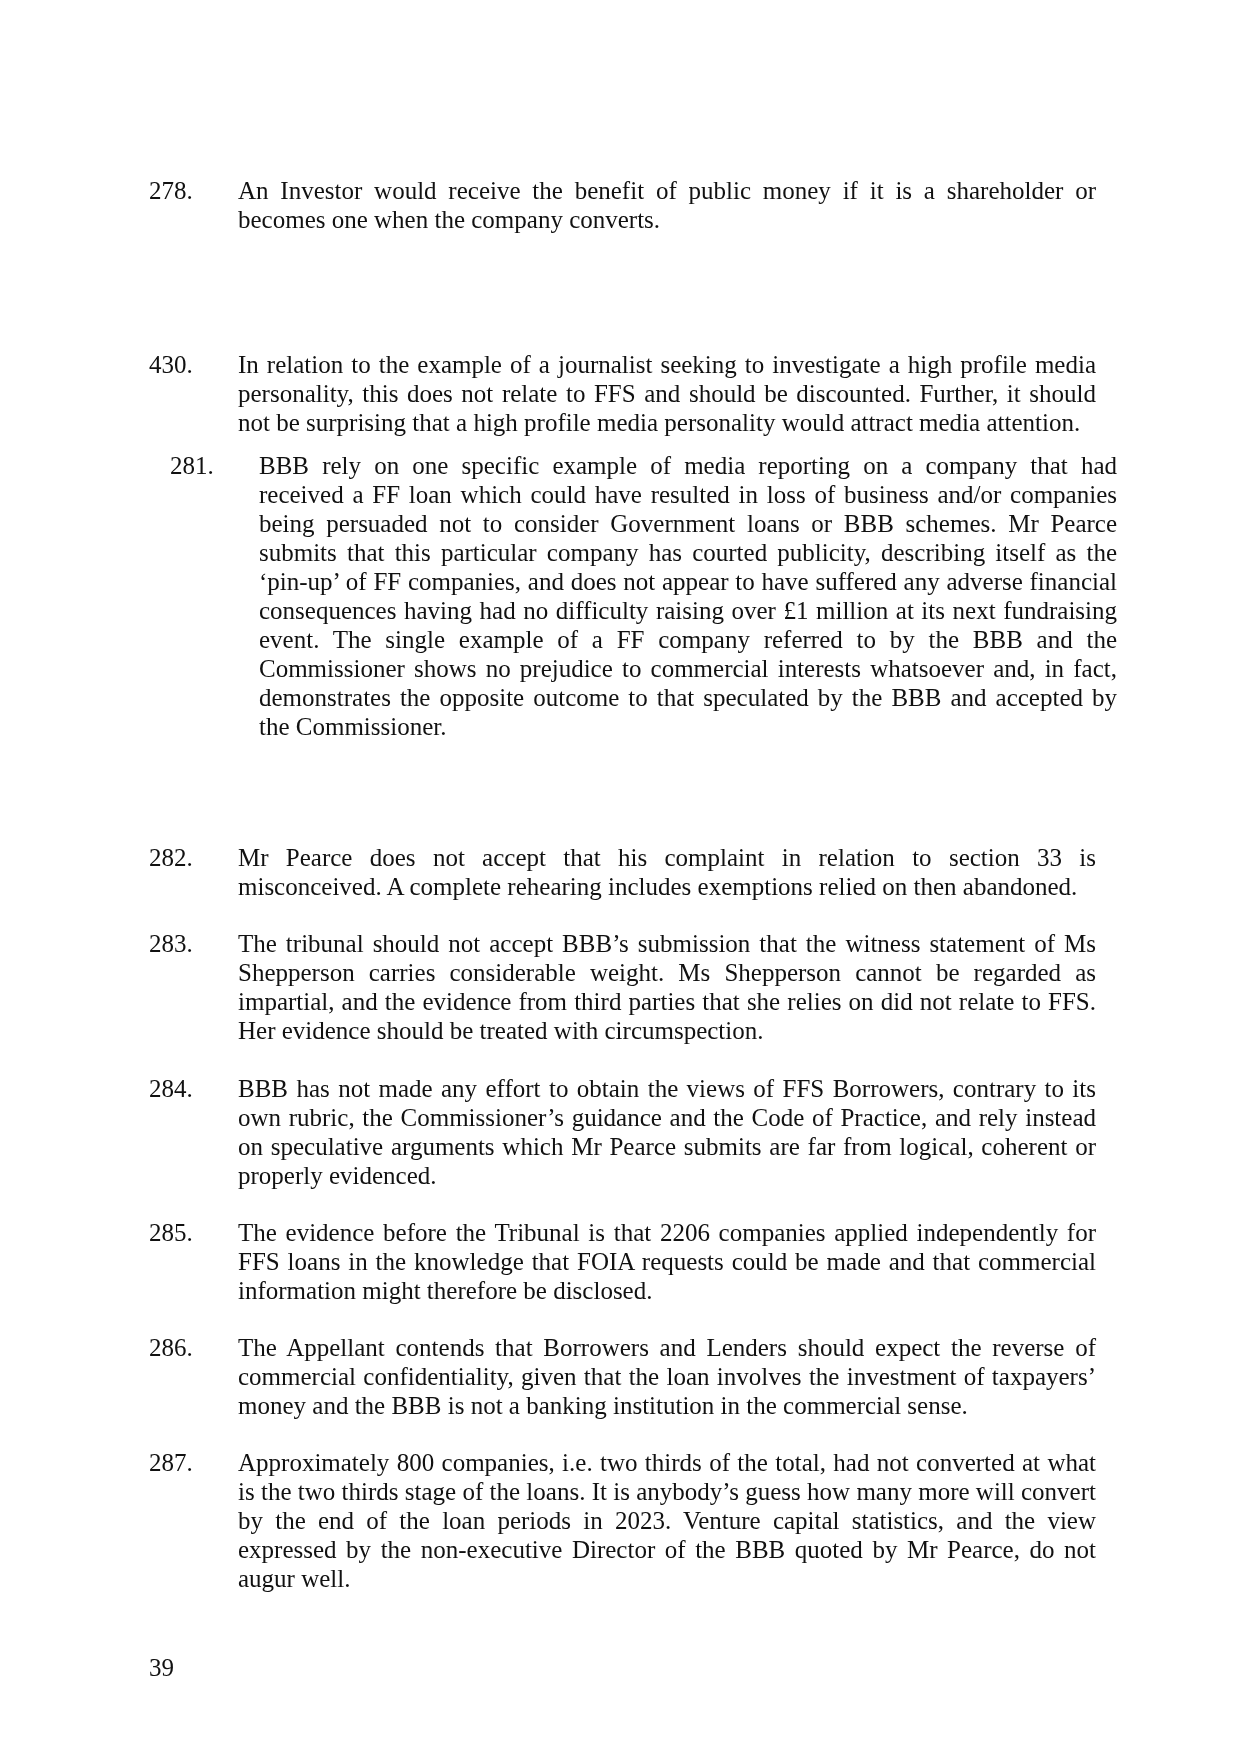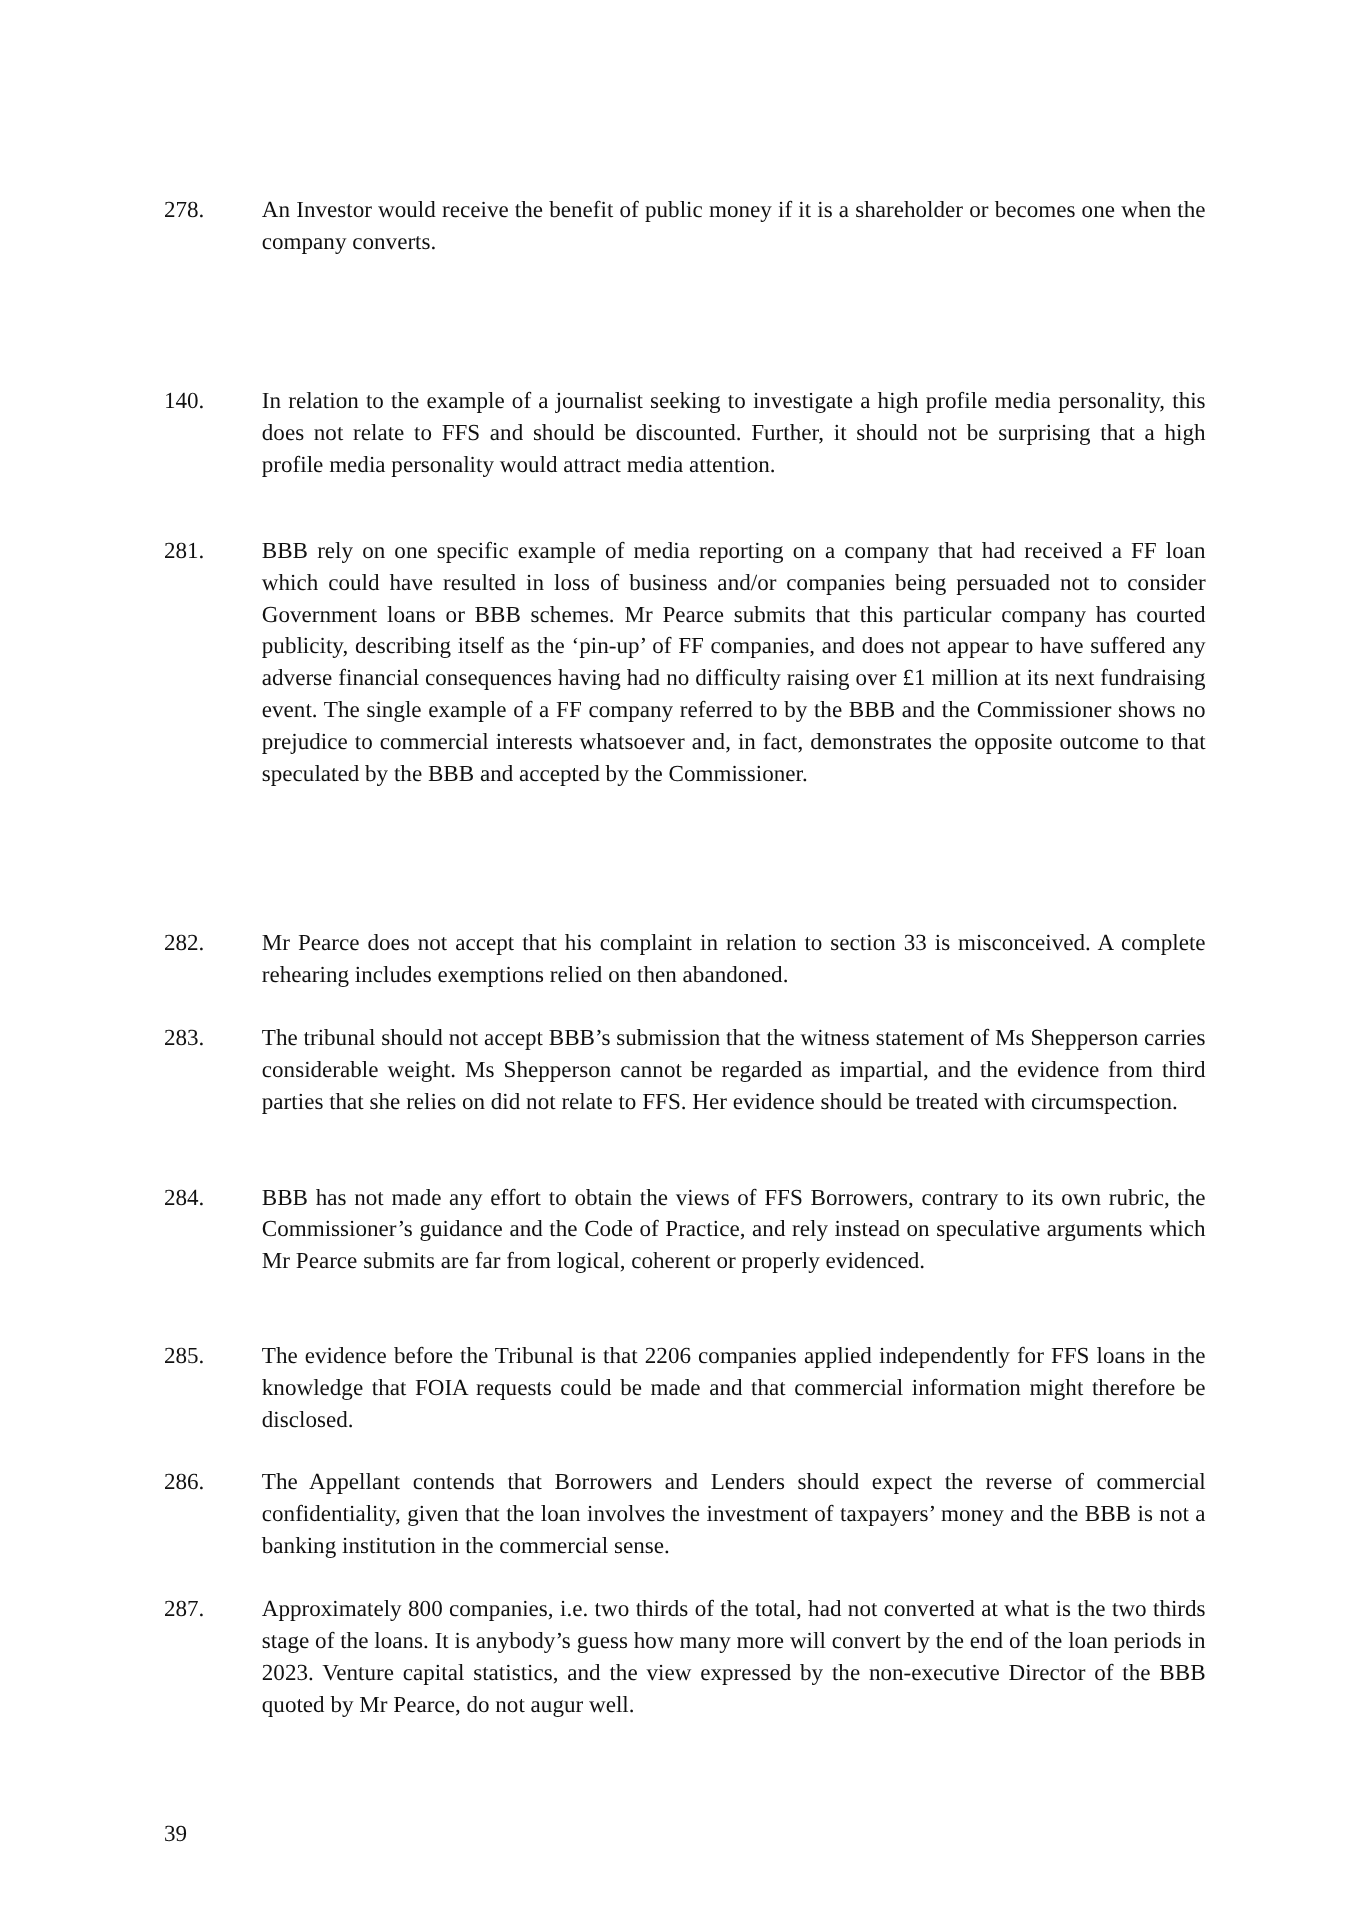--- a/index.html
+++ b/index.html
@@ -1,20 +1,20 @@
 <!DOCTYPE html>
 <html><head>
 <meta charset="utf-8">
 <style>
   html, body { margin: 0; padding: 0; background: #ffffff; }
   body { width: 1241px; height: 1754px; position: relative; overflow: hidden; }
   .page {
     position: absolute; left: 0; top: 0; width: 1241px; height: 1754px;
     font-family: "Liberation Serif", "DejaVu Serif", serif;
-    color: #111111; font-size: 21px; line-height: 29px;
+    color: #111111; font-size: 25px; line-height: 29px;
   }
   .para { position: absolute; left: 149px; width: 948px; }
   .para .num { position: absolute; left: 0; top: 0; width: 80px; }
   .para .text {
     margin-left: 89px; width: 858px; text-align: justify;
     text-align-last: left; hyphens: none;
   }
   .heading {
     position: absolute; left: 149px; top: 786px; font-style: italic;
   }
@@ -25,25 +25,25 @@
 
 <div class="page">
 
   <div class="para" style="top:176px;">
     <span class="num">278.</span>
     <div class="text">An Investor would receive the benefit of public money if it is a shareholder or becomes one when the company converts.</div>
   </div>
 
 
   <div class="para" style="top:350px;">
-    <span class="num">140.</span>
+    <span class="num">430.</span>
     <div class="text">In relation to the example of a journalist seeking to investigate a high profile media personality, this does not relate to FFS and should be discounted. Further, it should not be surprising that a high profile media personality would attract media attention.</div>
   </div>
 
-  <div class="para" style="top:486px;">
+  <div class="para" style="top:451px;margin-left:21px;">
     <span class="num">281.</span>
     <div class="text">BBB rely on one specific example of media reporting on a company that had received a FF loan which could have resulted in loss of business and/or companies being persuaded not to consider Government loans or BBB schemes. Mr Pearce submits that this particular company has courted publicity, describing itself as the ‘pin-up’ of FF companies, and does not appear to have suffered any adverse financial consequences having had no difficulty raising over £1 million at its next fundraising event. The single example of a FF company referred to by the BBB and the Commissioner shows no prejudice to commercial interests whatsoever and, in fact, demonstrates the opposite outcome to that speculated by the BBB and accepted by the Commissioner.</div>
   </div>
 
 
   <div class="para" style="top:843px;">
     <span class="num">282.</span>
     <div class="text">Mr Pearce does not accept that his complaint in relation to section 33 is misconceived. A complete rehearing includes exemptions relied on then abandoned.</div>
   </div>
 

